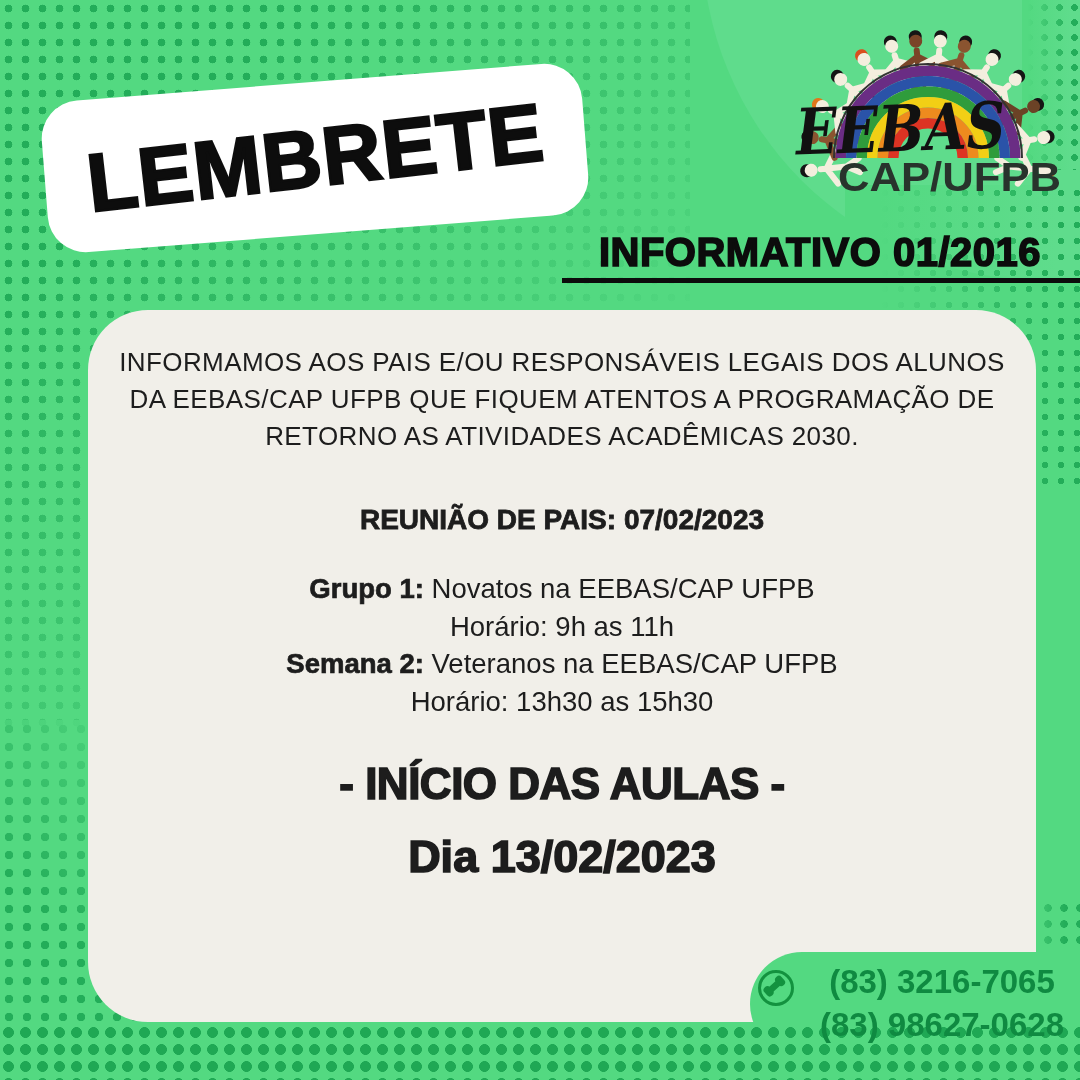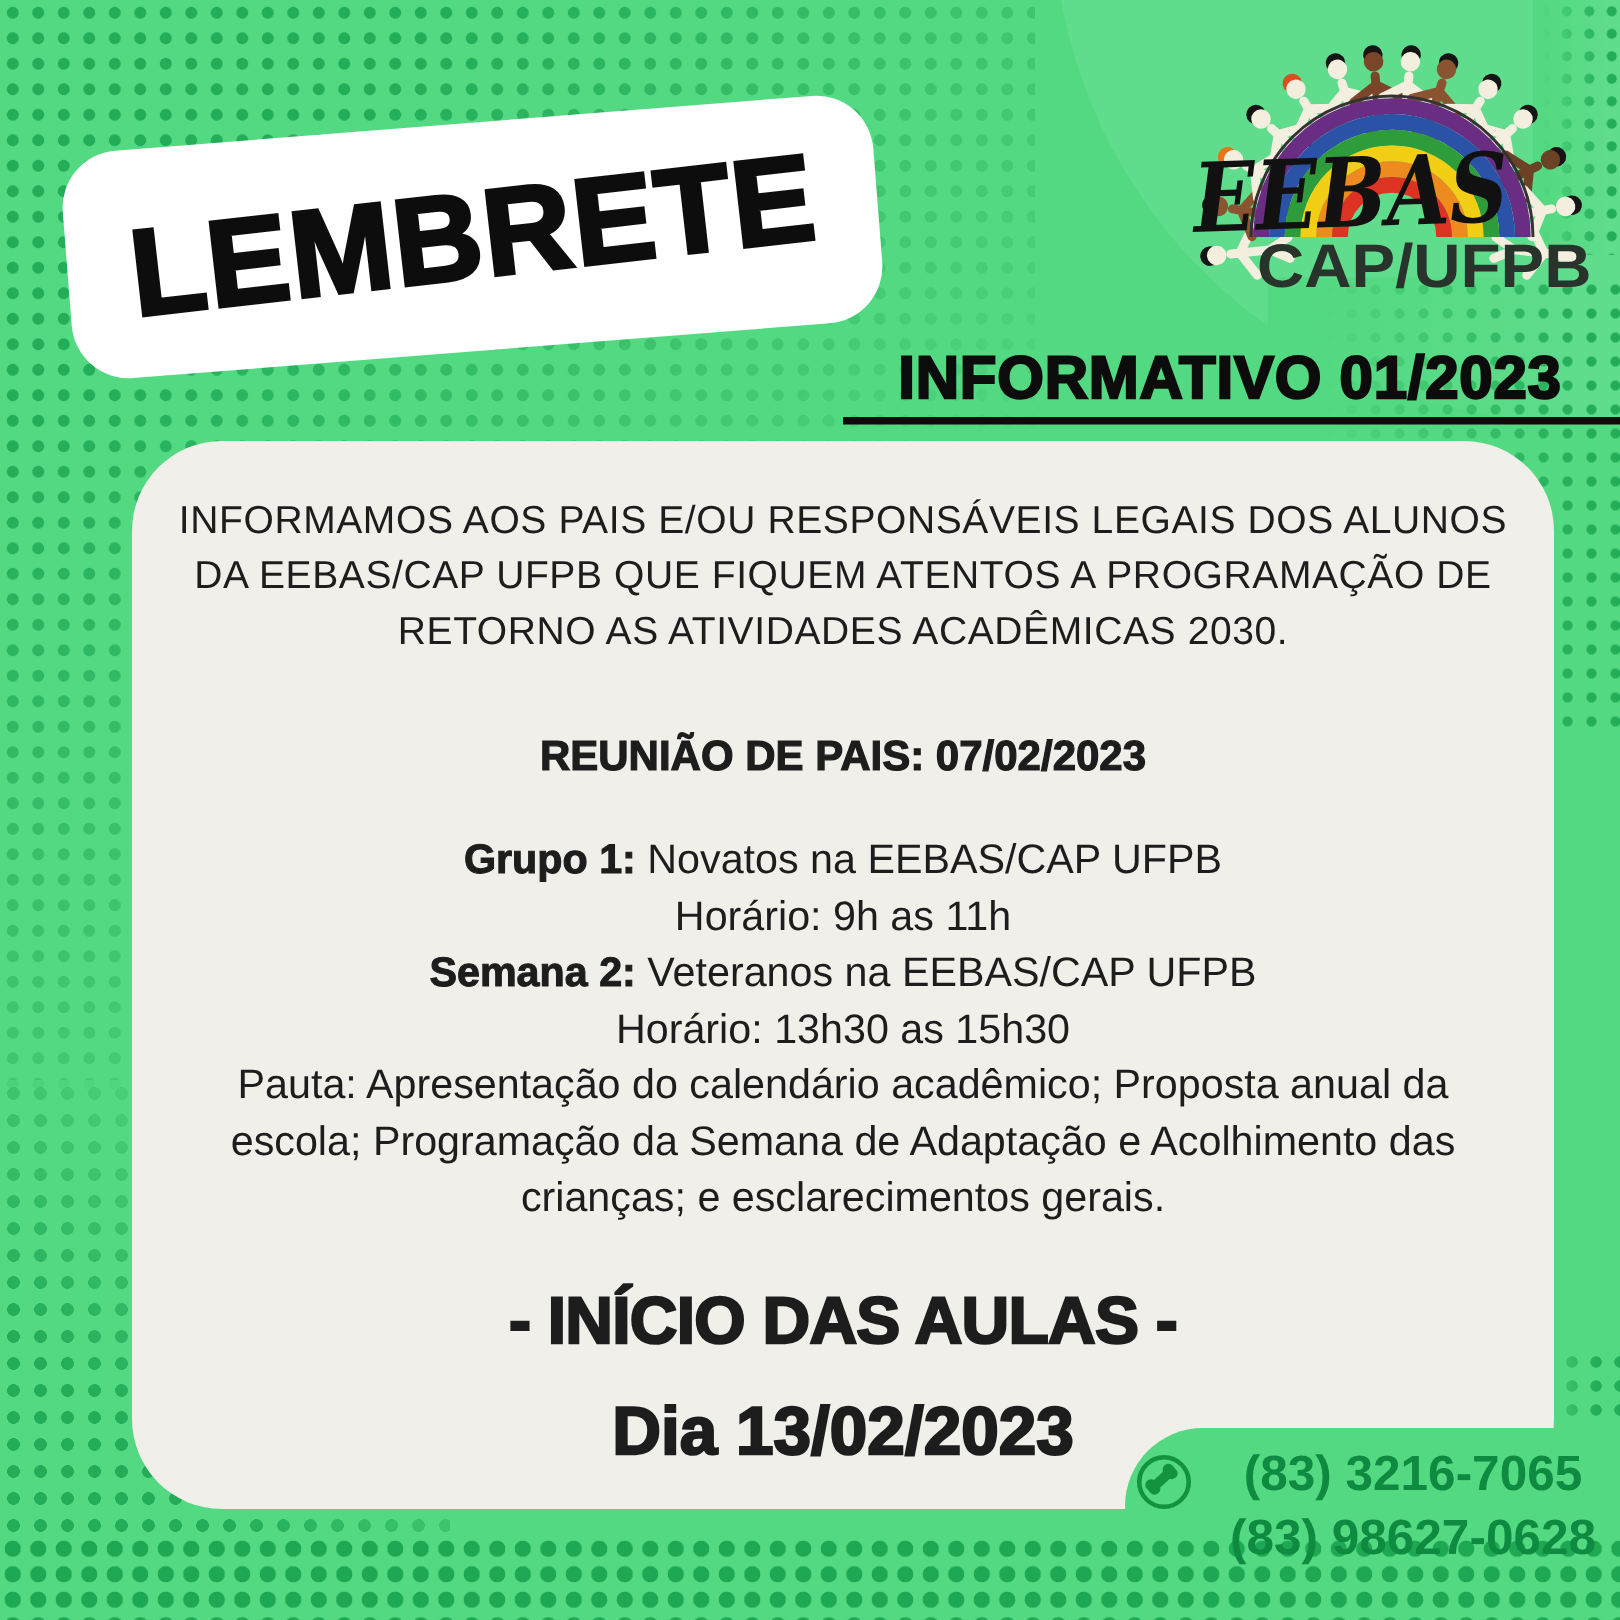--- a/index.html
+++ b/index.html
@@ -47,21 +47,21 @@
   
   .logo{left:778px;top:6px;width:300px;height:200px;z-index:2;}
 
   
   .bulletin{left:560px;top:230px;width:520px;text-align:center;z-index:2;
     font-size:40px;font-weight:bold;color:#0c0c0c;-webkit-text-stroke:1.6px #0c0c0c;
     letter-spacing:0.5px;}
   .bulletin-rule{left:562px;top:278px;width:518px;height:5px;background:#0c0c0c;z-index:2;}
 
   
-  .card{left:88px;top:294px;width:948px;height:712px;background:#f1efe9;
+  .card{left:88px;top:310px;width:948px;height:712px;background:#f1efe9;
     border-radius:60px;z-index:3;color:#1d1d1d;text-align:center;}
   .card .line{white-space:nowrap;}
   .intro{margin-top:34px;font-size:26px;line-height:37px;letter-spacing:0.4px;}
   .meeting{margin-top:45px;font-size:28px;line-height:39px;font-weight:bold;
     -webkit-text-stroke:0.8px #1d1d1d;}
   .groups{margin-top:31px;font-size:27.5px;line-height:37.5px;}
   .groups b{-webkit-text-stroke:0.7px #1d1d1d;}
   .notes-title{margin-top:40px;font-size:28px;line-height:38px;font-weight:bold;
     -webkit-text-stroke:0.8px #1d1d1d;}
   .notes{font-size:27.5px;line-height:37.5px;}
@@ -172,44 +172,39 @@
     <path d="M 73.25 152 A 76.75 76.75 0 0 1 226.75 152" stroke="#2a53a8" stroke-width="10.5" fill="none"></path>
     <path d="M 83.75 152 A 66.25 66.25 0 0 1 216.25 152" stroke="#2f9c3c" stroke-width="10.5" fill="none"></path>
     <path d="M 94.25 152 A 55.75 55.75 0 0 1 205.75 152" stroke="#f2cf15" stroke-width="10.5" fill="none"></path>
     <path d="M 104.75 152 A 45.25 45.25 0 0 1 195.25 152" stroke="#ee8b1e" stroke-width="10.5" fill="none"></path>
     <path d="M 115.25 152 A 34.75 34.75 0 0 1 184.75 152" stroke="#dd3323" stroke-width="10.5" fill="none"></path>
   </g>
   <text x="18" y="144" font-size="64" font-style="italic" font-weight="bold" font-family="DejaVu Serif, serif" fill="#111111" textLength="210" lengthAdjust="spacingAndGlyphs" transform="rotate(-2 150 135)">EEBAS</text>
   <text x="60" y="185" font-size="41" font-weight="bold" font-family="Liberation Sans, sans-serif" fill="#28332c" textLength="223" lengthAdjust="spacingAndGlyphs">CAP/UFPB</text>
 </svg>
 
-<div class="abs bulletin">INFORMATIVO 01/2023</div>
+<div class="abs bulletin">INFORMATIVO 01/2016</div>
 <div class="abs bulletin-rule"></div>
 
 <div class="abs card">
   <div class="intro">
     <div class="line">INFORMAMOS AOS PAIS E/OU RESPONSÁVEIS LEGAIS DOS ALUNOS</div>
     <div class="line">DA EEBAS/CAP UFPB QUE FIQUEM ATENTOS A PROGRAMAÇÃO DE</div>
     <div class="line">RETORNO AS ATIVIDADES ACADÊMICAS 2030.</div>
   </div>
 
   <div class="meeting line">REUNIÃO DE PAIS: 07/02/2023</div>
 
   <div class="groups">
     <div class="line"><b>Grupo 1:</b><span> Novatos na EEBAS/CAP UFPB</span></div>
     <div class="line">Horário: 9h as 11h</div>
     <div class="line"><b>Semana 2:</b><span> Veteranos na EEBAS/CAP UFPB</span></div>
     <div class="line">Horário: 13h30 as 15h30</div>
   </div>
 
-  <div class="notes">
-    <div class="line">Pauta: Apresentação do calendário acadêmico; Proposta anual da</div>
-    <div class="line">escola; Programação da Semana de Adaptação e Acolhimento das</div>
-    <div class="line">crianças; e esclarecimentos gerais.</div>
-  </div>
 
   <div class="start-title line">- INÍCIO DAS AULAS -</div>
   <div class="start-date line">Dia 13/02/2023</div>
 </div>
 
 <div class="abs blob"></div>
 <svg class="abs phone-icon" viewBox="0 0 40 40">
   <circle cx="20" cy="20" r="16.5" fill="none" stroke="#13923f" stroke-width="3"></circle>
   <g transform="rotate(-42 20 20)" fill="#13923f">
     <rect x="8.5" y="12" width="7.5" height="11" rx="3.5"></rect>

